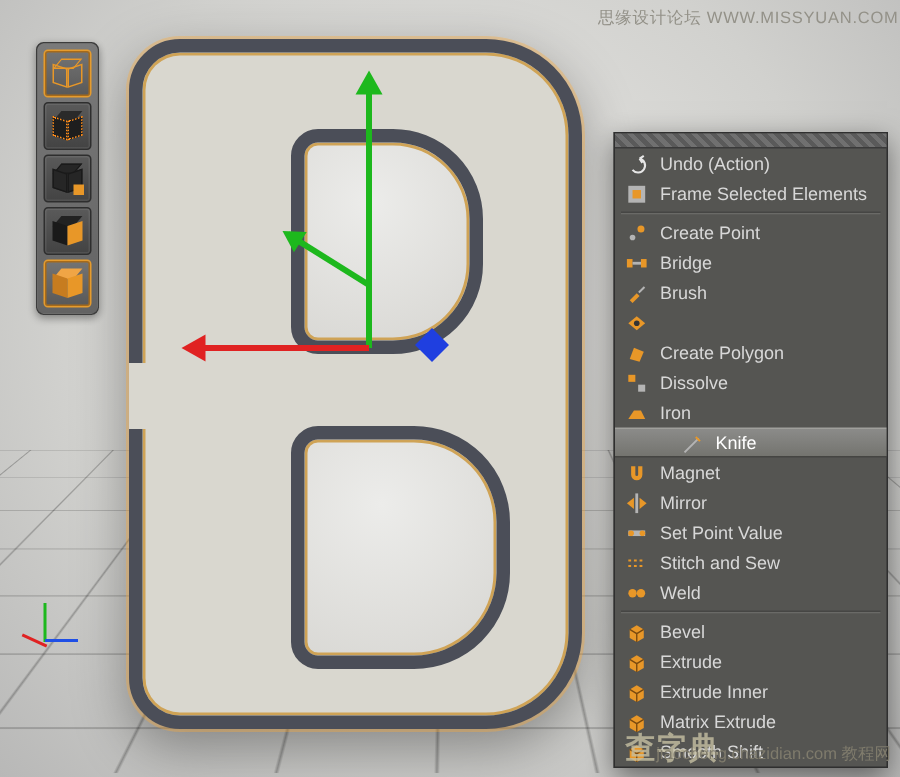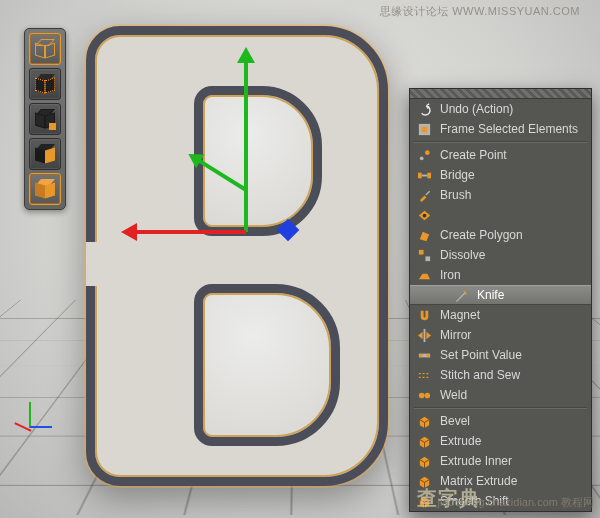--- a/index.html
+++ b/index.html
@@ -20,21 +20,21 @@
   
   .grid {
     position: absolute; left: -200px; right: -200px; bottom: -140px; top: 300px;
     background-image:
       repeating-linear-gradient(to right, rgba(0,0,0,.25) 0 1px, transparent 1px 55px),
       repeating-linear-gradient(to bottom, rgba(0,0,0,.25) 0 1px, transparent 1px 55px);
     transform: perspective(700px) rotateX(72deg);
     transform-origin: center top;
   }
   
-  .wm-top { position:absolute; top:4px; right:20px; color:#939188; font-size:11px; letter-spacing:.5px;text-align:right; }
+  .wm-top { position:absolute; top:4px; right:1px; color:#939188; font-size:11px; letter-spacing:.5px;text-align:right; }
   .wm-bot-l { position:absolute; right:120px; bottom:6px; color:#c6c0a3; font-size:20px; letter-spacing:1px; font-weight:600; opacity:.8;}
   .wm-bot-r { position:absolute; right:6px; bottom:8px; color:#7f7b6c; font-size:11px; }
   
   .tool-rail {
     position:absolute; left:24px; top:28px;
     width:42px;
     background:linear-gradient(#7a7a7a,#636363);
     border:1px solid #3c3c3c;
     border-radius:5px;
     padding:4px;

